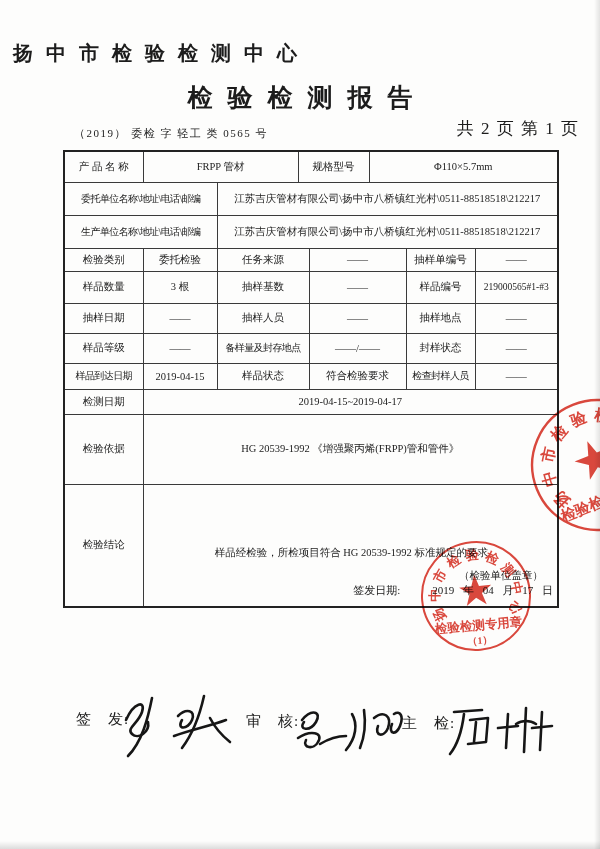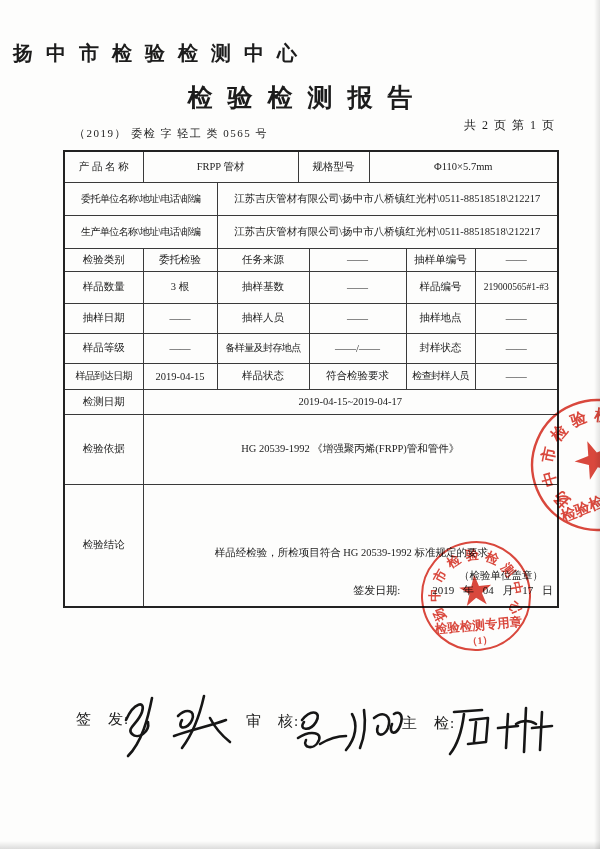--- a/index.html
+++ b/index.html
@@ -8,21 +8,21 @@
   .edge-right{position:absolute;right:0;top:0;width:6px;height:100%;
         background:linear-gradient(to right,rgba(0,0,0,0),rgba(0,0,0,0.10));}
   .edge-bottom{position:absolute;left:0;bottom:0;width:100%;height:8px;
         background:linear-gradient(to bottom,rgba(0,0,0,0),rgba(0,0,0,0.13));}
 
   .center-name{position:absolute;top:40px;left:0;width:100%;text-align:left;
         font-size:20px;font-weight:bold;letter-spacing:13px;text-indent:13px;white-space:nowrap;}
   .report-title{position:absolute;top:81px;left:0;width:100%;text-align:center;
         font-size:25px;font-weight:bold;letter-spacing:15px;text-indent:15px;white-space:nowrap;}
   .report-no{position:absolute;left:74px;top:126px;font-size:11px;letter-spacing:1.5px;}
-  .page-info{position:absolute;right:46px;top:117px;font-size:12px;word-spacing:3px;font-family:Liberation Serif, serif;}
+  .page-info{position:absolute;right:22px;top:117px;font-size:17px;word-spacing:3px;font-family:Liberation Serif, serif;}
 
   table.report-table{position:absolute;left:63px;top:150px;width:494px;
         border-collapse:collapse;table-layout:fixed;font-size:10.5px;
         border:2px solid #222;}
   table.report-table td{border:1px solid #3a3a3a;text-align:center;vertical-align:middle;
         padding:1px 2px;overflow:hidden;}
   tr.r1{height:31px} tr.r2{height:31px} tr.r3{height:33px} tr.r4{height:33px}
   tr.r5{height:23px} tr.r6{height:32px} tr.r7{height:30px} tr.r8{height:30px}
   tr.r9{height:26px} tr.r10{height:25px} tr.r11{height:70px} tr.r12{height:123px}
   tr.r13{height:48px}

